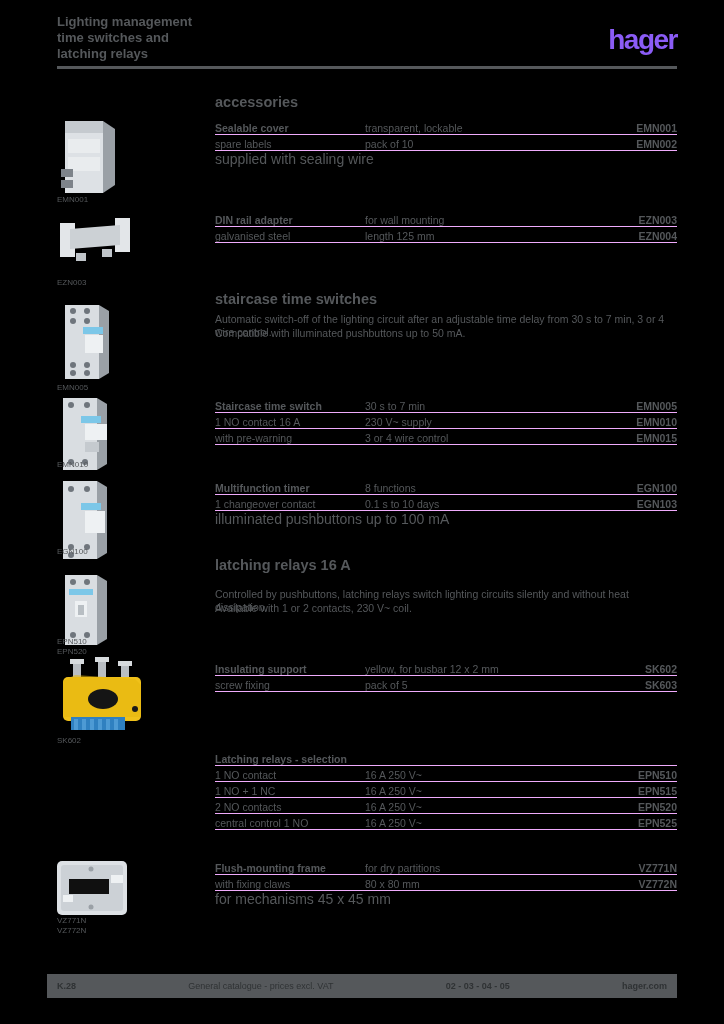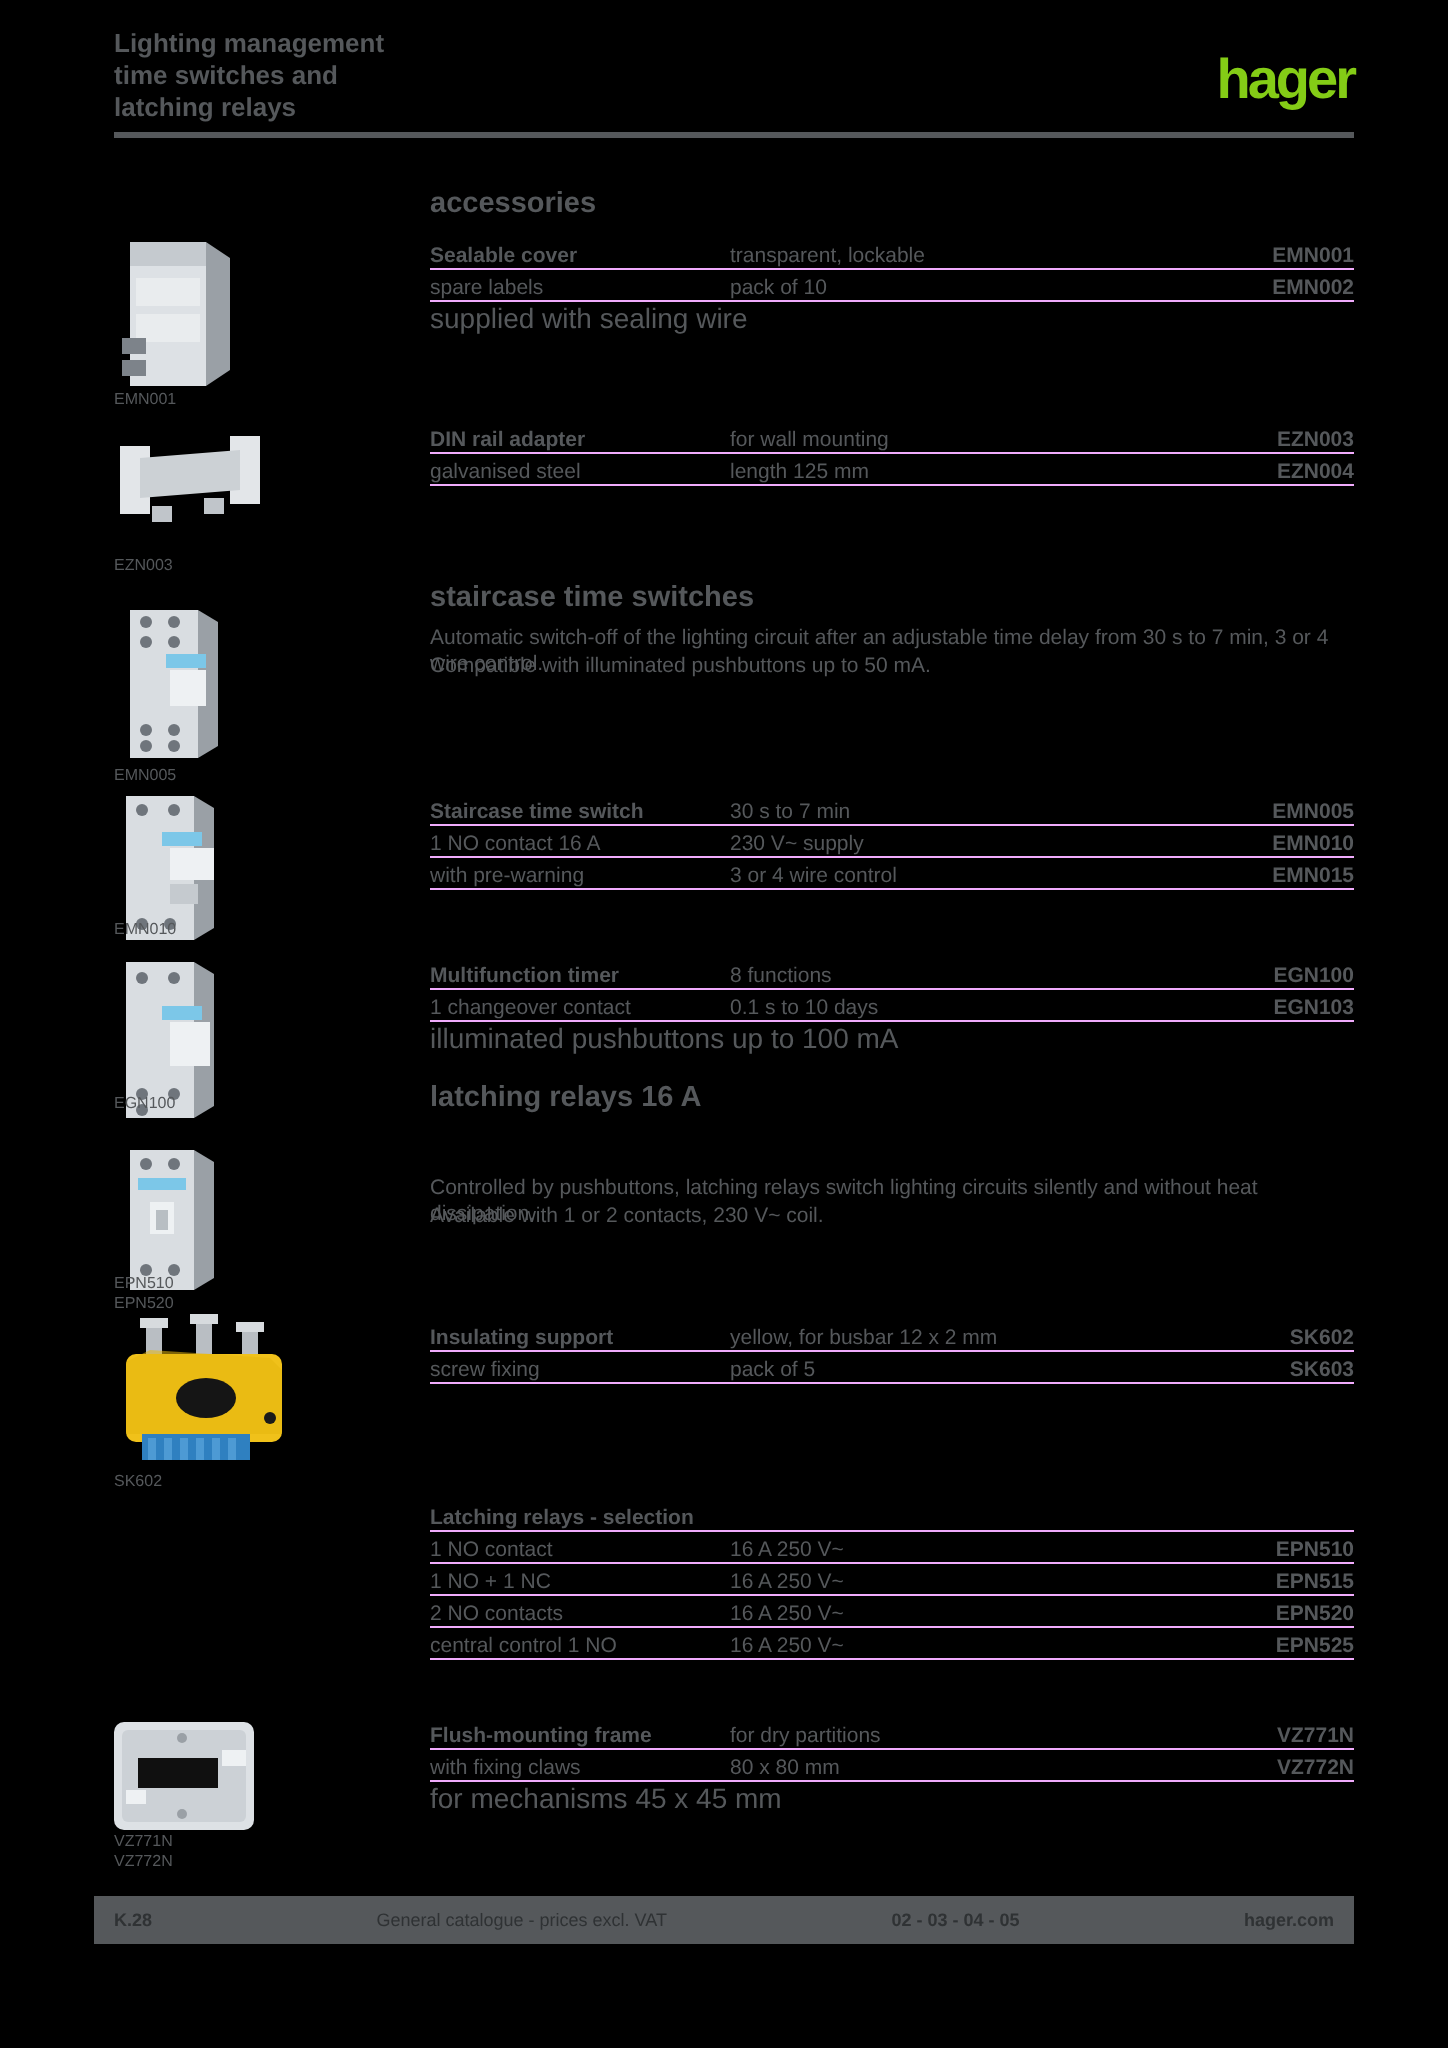--- a/index.html
+++ b/index.html
@@ -4,39 +4,39 @@
 <style>
   html,body{margin:0;padding:0;}
   body{
     width:724px;height:1024px;position:relative;overflow:hidden;
     background:#000;color:#55585b;
     font-family:"Liberation Sans", sans-serif;
   }
   .abs{position:absolute;}
   
   .htitle{left:57px;top:14px;font-size:13px;font-weight:bold;line-height:16px;color:#55585b;}
-  .logo{right:47px;top:24px;font-size:28px;font-weight:bold;color:#84cc16;letter-spacing:-1.5px;}
+  .logo{right:47px;top:24px;font-size:28px;font-weight:bold;color:#8b5cf6;letter-spacing:-1.5px;}
   .rule{left:57px;top:66px;width:620px;height:3px;background:#55585b;}
   
   .heading{left:215px;font-size:14.5px;font-weight:bold;color:#55585b;}
   .intro{left:215px;width:456px;font-size:10.5px;line-height:13px;color:#55585b;}
   
   .tblock{left:215px;width:462px;}
   .trow{display:flex;align-items:flex-end;height:15px;border-bottom:1px solid #f0abfc;
         font-size:10.5px;line-height:12px;color:#55585b;}
   .c1{width:150px;}
   .c2{width:175px;}
   .c3{flex:1;text-align:right;font-weight:bold;}
   .bold .c1{font-weight:bold;}
   .note{font-size:14px;line-height:12px;padding-top:2px;color:#55585b;}
   
   .photo{line-height:0;}
   .caption{left:57px;font-size:8px;line-height:10px;color:#55585b;}
   
-  .footer{left:47px;top:948px;width:630px;height:24px;background:#55585b;
+  .footer{left:47px;top:974px;width:630px;height:24px;background:#55585b;
           color:#2f3234;font-size:9px;display:flex;align-items:center;
           justify-content:space-between;padding:0 10px;box-sizing:border-box;}
   .footer .fb{font-weight:bold;}
 </style>
 </head>
 <body>
 
 <div class="abs htitle">
   <div>Lighting management</div>
   <div>time switches and</div>
@@ -191,21 +191,21 @@
     <rect x="12" y="18" width="24" height="6" fill="#7cc7e8"></rect>
     <rect x="18" y="30" width="12" height="16" fill="#eef1f3"></rect>
     <rect x="21" y="34" width="6" height="10" fill="#b8bec3"></rect>
     <circle cx="16" cy="64" r="3" fill="#6f757c"></circle>
       <circle cx="30" cy="64" r="3" fill="#6f757c"></circle>
   </svg>
 </div>
 <div class="abs caption" style="top:637px">EPN510</div>
 <div class="abs caption" style="top:647px">EPN520</div>
 
-<div class="abs heading" style="top:541px">latching relays 16 A</div>
+<div class="abs heading" style="top:557px">latching relays 16 A</div>
 <div class="abs intro" style="top:588px">Controlled by pushbuttons, latching relays switch lighting circuits silently and without heat dissipation.</div>
 <div class="abs intro" style="top:602px">Available with 1 or 2 contacts, 230 V~ coil.</div>
 
 <div class="abs photo" style="left:57px;top:657px">
   <svg width="90" height="78" viewBox="0 0 90 78">
     <rect x="16" y="4" width="8" height="20" fill="#b9bec3"></rect>
       <rect x="13" y="2" width="14" height="5" fill="#d7dbde"></rect>
     <rect x="41" y="2" width="8" height="20" fill="#b9bec3"></rect>
       <rect x="38" y="0" width="14" height="5" fill="#d7dbde"></rect>
     <rect x="64" y="6" width="8" height="18" fill="#b9bec3"></rect>

